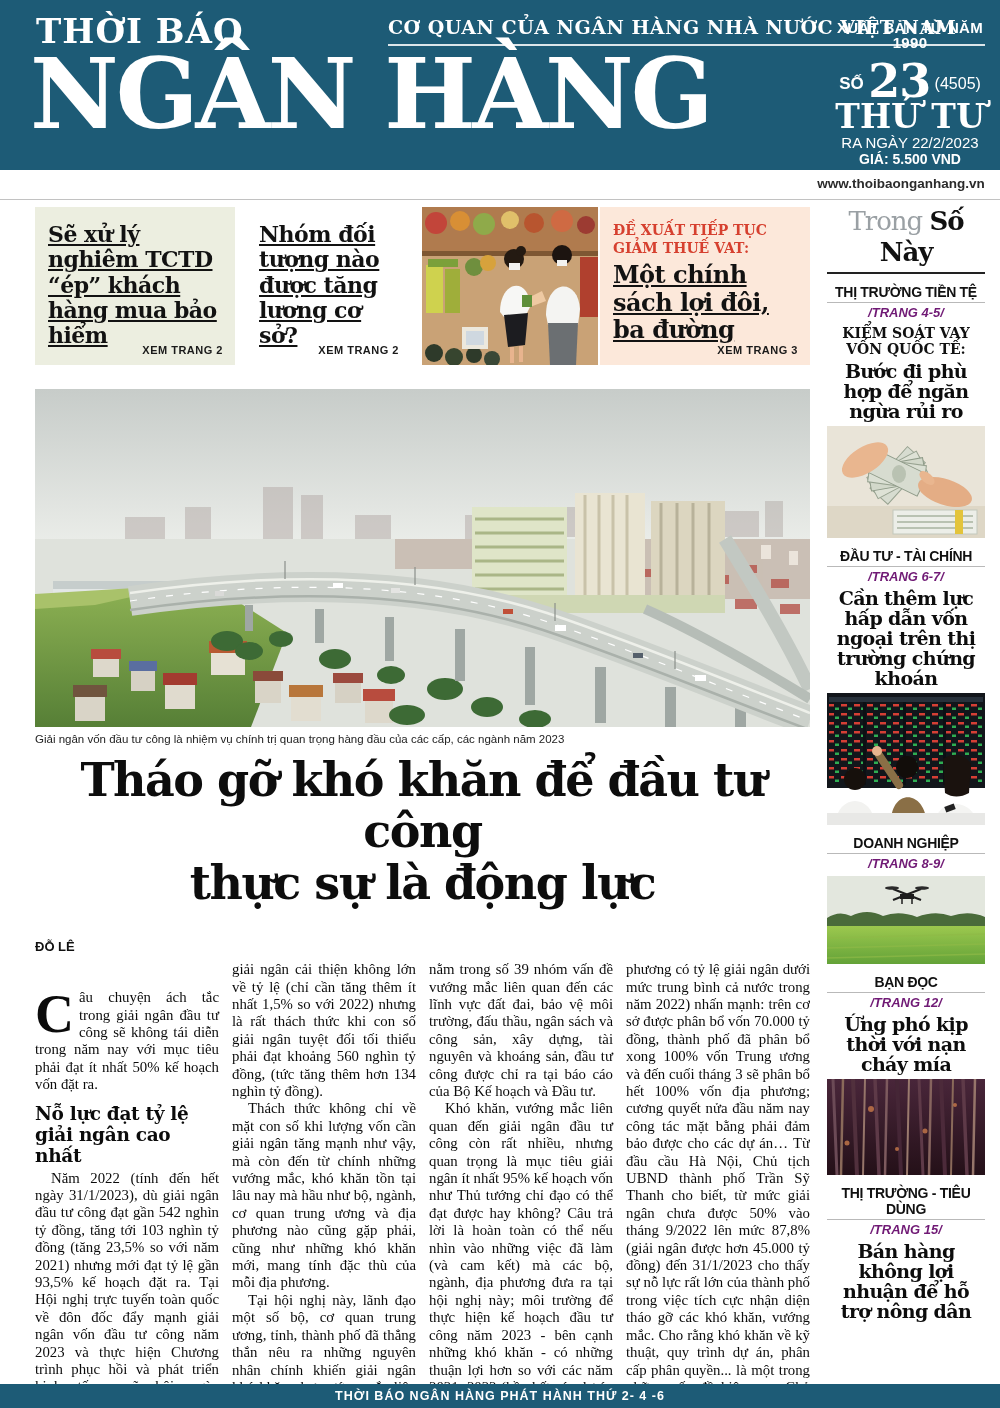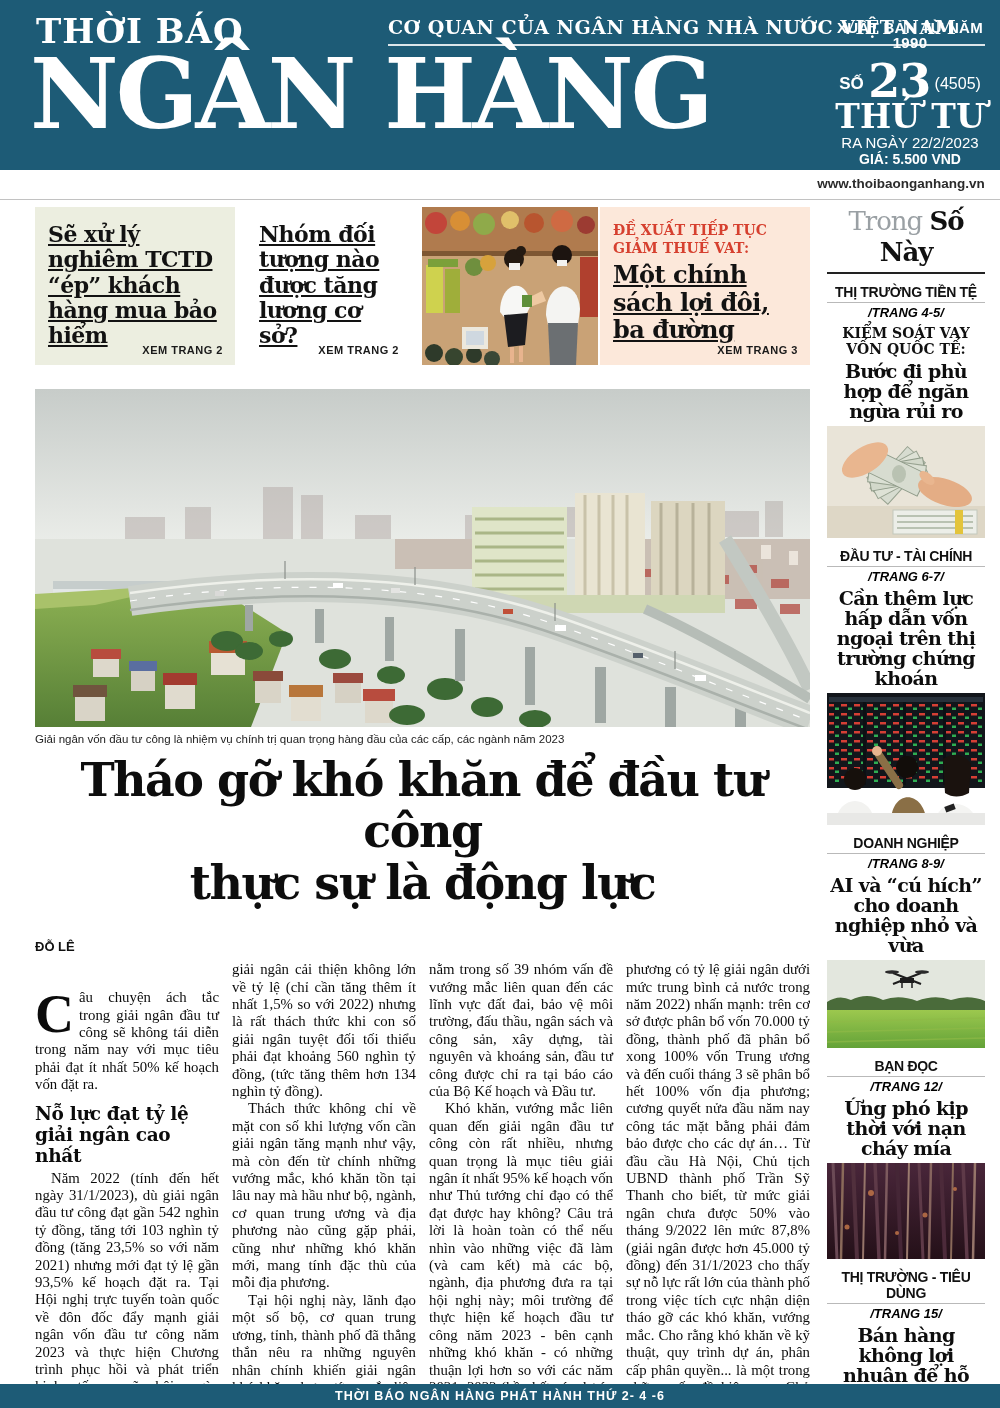--- a/index.html
+++ b/index.html
@@ -48,21 +48,21 @@
   .dropcap{float:left;font:bold 54px/44px "Liberation Serif",serif;margin:3px 5px 0 0;}
   .subhead{font:bold 18.5px/21px "DejaVu Serif",serif;margin:9px 0 4px 0;text-align:left;letter-spacing:-.3px;}
 
   
   .sidebar{position:absolute;left:827px;top:206px;width:158px;height:1176px;overflow:hidden;}
   .sb-head{text-align:center;font:26px/1.2 "DejaVu Serif",serif;border-bottom:2px solid #222;padding-bottom:4px;letter-spacing:-1px;}
   .sb-head .w1{color:#9aa0a4;}
   .sb-head .w2{color:#111;font-weight:bold;}
   .sb-cat{margin-top:10px;text-align:center;font:bold 14px/16px "Liberation Sans",sans-serif;color:#111;letter-spacing:-.3px;}
   .sb-catrule{height:1px;background:#b9b9b9;margin:2px 0;}
-  .sb-page{text-align:center;font:italic bold 13px/15px "Liberation Sans",sans-serif;color:#000000;}
+  .sb-page{text-align:center;font:italic bold 13px/15px "Liberation Sans",sans-serif;color:#701a75;}
   .sb-kicker{margin-top:5px;text-align:center;font:bold 14px/16px "DejaVu Serif",serif;color:#111;}
   .sb-title{margin-top:4px;text-align:center;font:bold 19px/20px "DejaVu Serif",serif;color:#0d0d0d;letter-spacing:-.6px;}
   .sb-img{margin-top:5px;line-height:0;}
 
   
   .footer{position:absolute;left:0;top:1384px;width:1000px;height:24px;background:#1d5b76;color:#fff;
           display:flex;align-items:center;justify-content:center;font:bold 12.5px/1 "Liberation Sans",sans-serif;letter-spacing:1px;}
 </style>
 </head>
 <body>
@@ -398,21 +398,20 @@
         <rect x="0" y="120" width="158" height="12" fill="#e8e8e6"></rect>
         <rect x="118" y="112" width="10" height="6" fill="#222" transform="rotate(-20 123 115)"></rect>
       </svg>
     </div>
   </div>
 
   <div>
     <div class="sb-cat">DOANH NGHIỆP</div>
     <div class="sb-catrule"></div>
     <div class="sb-page">/TRANG 8-9/</div>
-    <div class="sb-title">AI và “cú hích” cho doanh nghiệp nhỏ và vừa</div>
     <div class="sb-img">
       <svg width="158" height="88" viewBox="0 0 158 88">
         <defs>
           <linearGradient id="fld" x1="0" y1="0" x2="0" y2="1">
             <stop offset="0" stop-color="#9cc84e"></stop>
               <stop offset="1" stop-color="#63a238"></stop>
           </linearGradient>
         </defs>
         <rect width="158" height="46" fill="#e3e7de"></rect>
         <path d="M0,42 Q12,34 24,40 Q40,32 56,40 Q72,34 90,41 Q108,34 124,40 Q142,34 158,41 L158,52 L0,52 Z" fill="#4a6b3a"></path>

